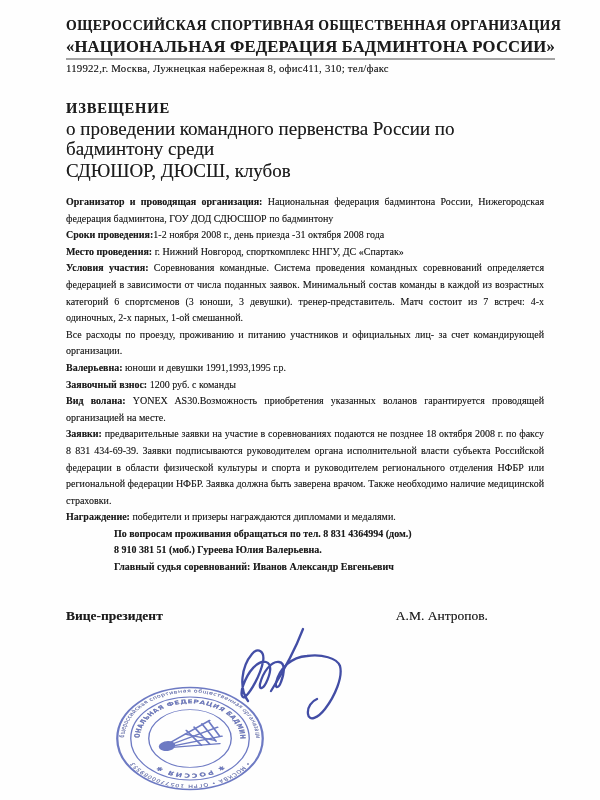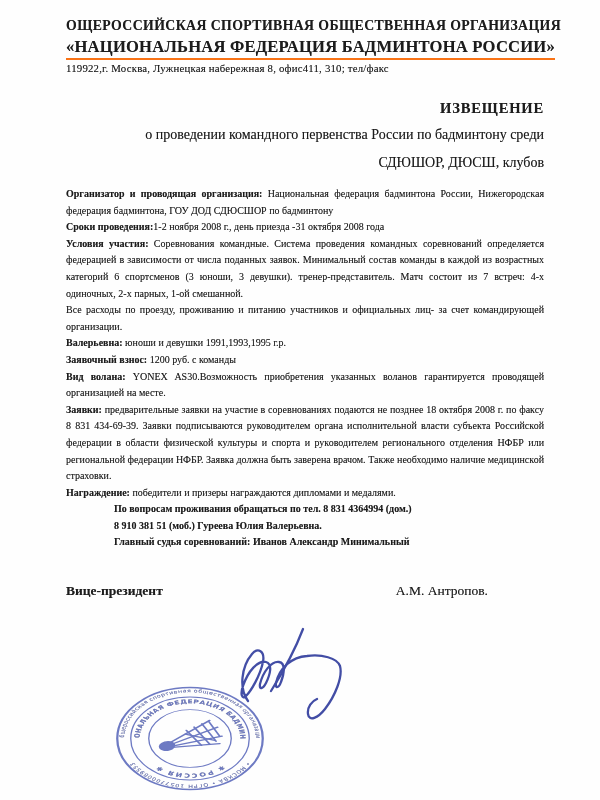--- a/index.html
+++ b/index.html
@@ -11,26 +11,26 @@
     color:#1c1c1c;
     overflow:hidden;
     margin:0 auto;
     box-sizing:border-box;
     padding:18px 56px 0 66px;
   }
   .doc-text{text-shadow:0 0 .5px rgba(20,20,20,.45);}
   
   .hdr-line1{font-size:13.8px;font-weight:bold;letter-spacing:.4px;white-space:nowrap;}
   .hdr-line2{display:inline-block;font-size:16.6px;font-weight:bold;letter-spacing:.2px;
-             border-bottom:2px solid #f97316;padding-bottom:1px;margin-top:3px;white-space:nowrap;}
+             border-bottom:2px solid #a3a3a3;padding-bottom:1px;margin-top:3px;white-space:nowrap;}
   .hdr-addr{font-size:10.8px;margin-top:2px;letter-spacing:.2px;}
   
-  .title-block{text-align:right;margin-top:26px;}
+  .title-block{text-align:left;margin-top:26px;}
   .title-heading{font-size:14.6px;font-weight:bold;letter-spacing:.8px;}
-  .title-sub{font-size:14px;line-height:20px;margin-top:8px;}
+  .title-sub{font-size:19px;line-height:20px;margin-top:2px;}
   
   .body-block{margin-top:13px;}
   .para{margin:0;font-size:10px;line-height:16.6px;text-align:justify;}
   .para b{font-weight:bold;}
   .para.bold{font-weight:bold;margin-left:48px;}
   
   .sig-row{display:flex;justify-content:space-between;margin-top:32px;padding-right:56px;
            font-size:13.5px;}
   .sig-title{font-weight:bold;}
   .sig-name{font-weight:normal;}
@@ -53,30 +53,31 @@
 
   <div class="title-block">
     <div class="title-heading">ИЗВЕЩЕНИЕ</div>
     <div class="title-sub">о проведении командного первенства России по бадминтону среди</div>
     <div class="title-sub">СДЮШОР, ДЮСШ, клубов</div>
   </div>
 
   <div class="body-block">
     <p class="para"><b>Организатор и проводящая организация:</b><span> Национальная федерация бадминтона России, Нижегородская федерация бадминтона, ГОУ ДОД СДЮСШОР по бадминтону</span></p>
     <p class="para"><b>Сроки проведения:</b><span>1-2 ноября 2008 г., день приезда -31 октября 2008 года</span></p>
+    <p class="para"><b>Место проведения:</b><span> г. Нижний Новгород, спорткомплекс ННГУ, ДС «Спартак»</span></p>
     <p class="para"><b>Условия участия:</b><span> Соревнования командные. Система проведения командных соревнований определяется федерацией в зависимости от числа поданных заявок. Минимальный состав команды в каждой из возрастных категорий 6 спортсменов (3 юноши, 3 девушки). тренер-представитель. Матч состоит из 7 встреч: 4-х одиночных, 2-х парных, 1-ой смешанной.</span></p>
     <p class="para"><b></b><span>Все расходы по проезду, проживанию и питанию участников и официальных лиц- за счет командирующей организации.</span></p>
     <p class="para"><b>Валерьевна:</b><span> юноши и девушки 1991,1993,1995 г.р.</span></p>
     <p class="para"><b>Заявочный взнос:</b><span> 1200 руб. с команды</span></p>
     <p class="para"><b>Вид волана:</b><span> YONEX AS30.Возможность приобретения указанных воланов гарантируется проводящей организацией на месте.</span></p>
     <p class="para"><b>Заявки:</b><span> предварительные заявки на участие в соревнованиях подаются не позднее 18 октября 2008 г. по факсу 8 831 434-69-39. Заявки подписываются руководителем органа исполнительной власти субъекта Российской федерации в области физической культуры и спорта и руководителем регионального отделения НФБР или региональной федерации НФБР. Заявка должна быть заверена врачом. Также необходимо наличие медицинской страховки.</span></p>
     <p class="para"><b>Награждение:</b><span> победители и призеры награждаются дипломами и медалями.</span></p>
     <p class="para bold"><b></b><span>По вопросам проживания обращаться по тел. 8 831 4364994 (дом.)</span></p>
     <p class="para bold"><b></b><span>8 910 381 51 (моб.) Гуреева Юлия Валерьевна.</span></p>
-    <p class="para bold"><b>Главный судья соревнований:</b><span> Иванов Александр Минимальный</span></p>
+    <p class="para bold"><b>Главный судья соревнований:</b><span> Иванов Александр Евгеньевич</span></p>
   </div>
 
   <div class="sig-row">
     <span class="sig-title">Вице-президент</span>
     <span class="sig-name">А.М. Антропов.</span>
   </div>
 
   <svg class="ink-overlay" viewBox="0 0 600 800">
     <defs>
       <path id="arcOuterTop" d="M 12,100 A 88,88 0 0 1 188,100"></path>

